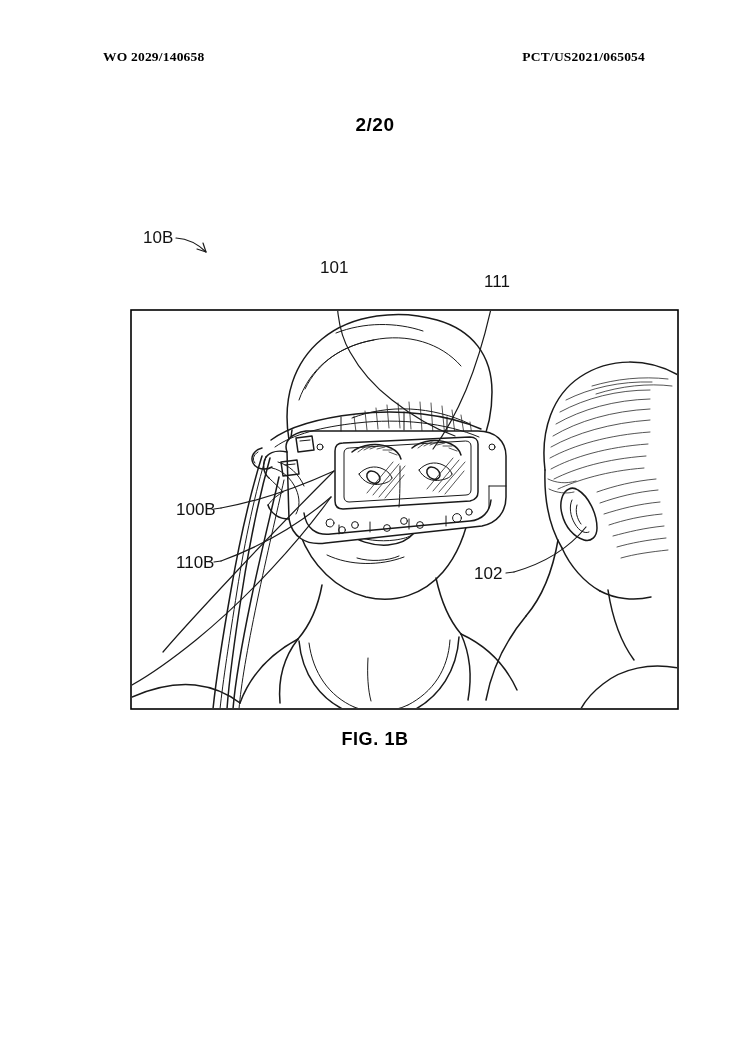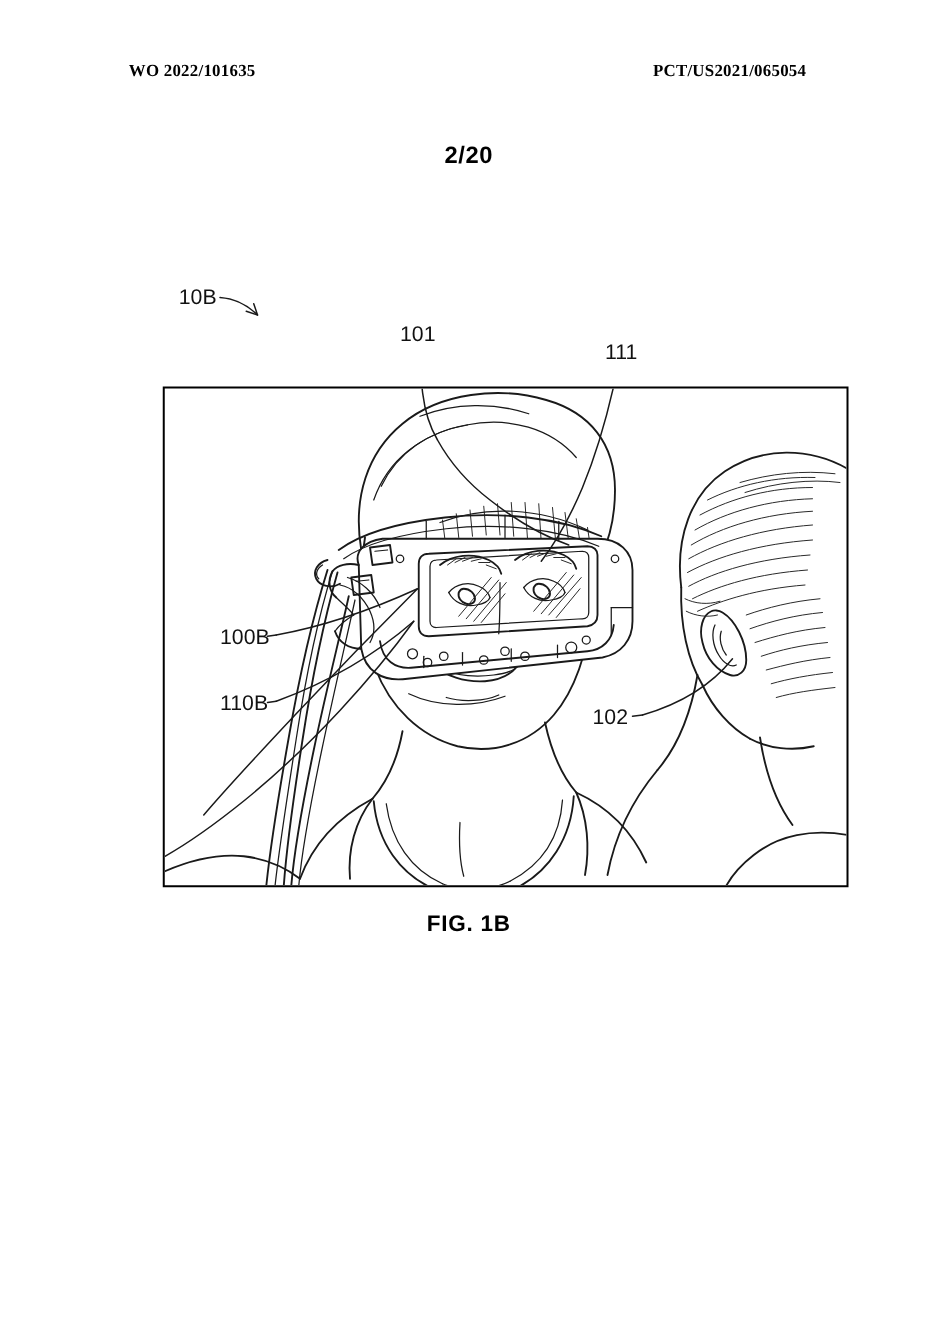--- a/index.html
+++ b/index.html
@@ -99,21 +99,21 @@
     stroke-width: 1.2;
     stroke-linecap: round;
   }
   .white-fill { fill: #ffffff; }
 </style>
 </head>
 <body>
 
 <div class="page">
 
-  <div class="hdr hdr-left">WO 2022/101635</div>
+  <div class="hdr hdr-left">WO 2029/140658</div>
 
   <div class="hdr hdr-right">PCT/US2021/065054</div>
 
   <div class="pagenum">2/20</div>
 
   <svg id="artboard" viewBox="0 0 750 1061" xmlns="http://www.w3.org/2000/svg">
 
     <text class="reflabel" x="143" y="243">10B</text>
     <path class="leader" d="M176,238 C190,239 199,245 206,252"></path>
     <path d="M206,252 L197,249 M206,252 L203,243" class="leader"></path>

